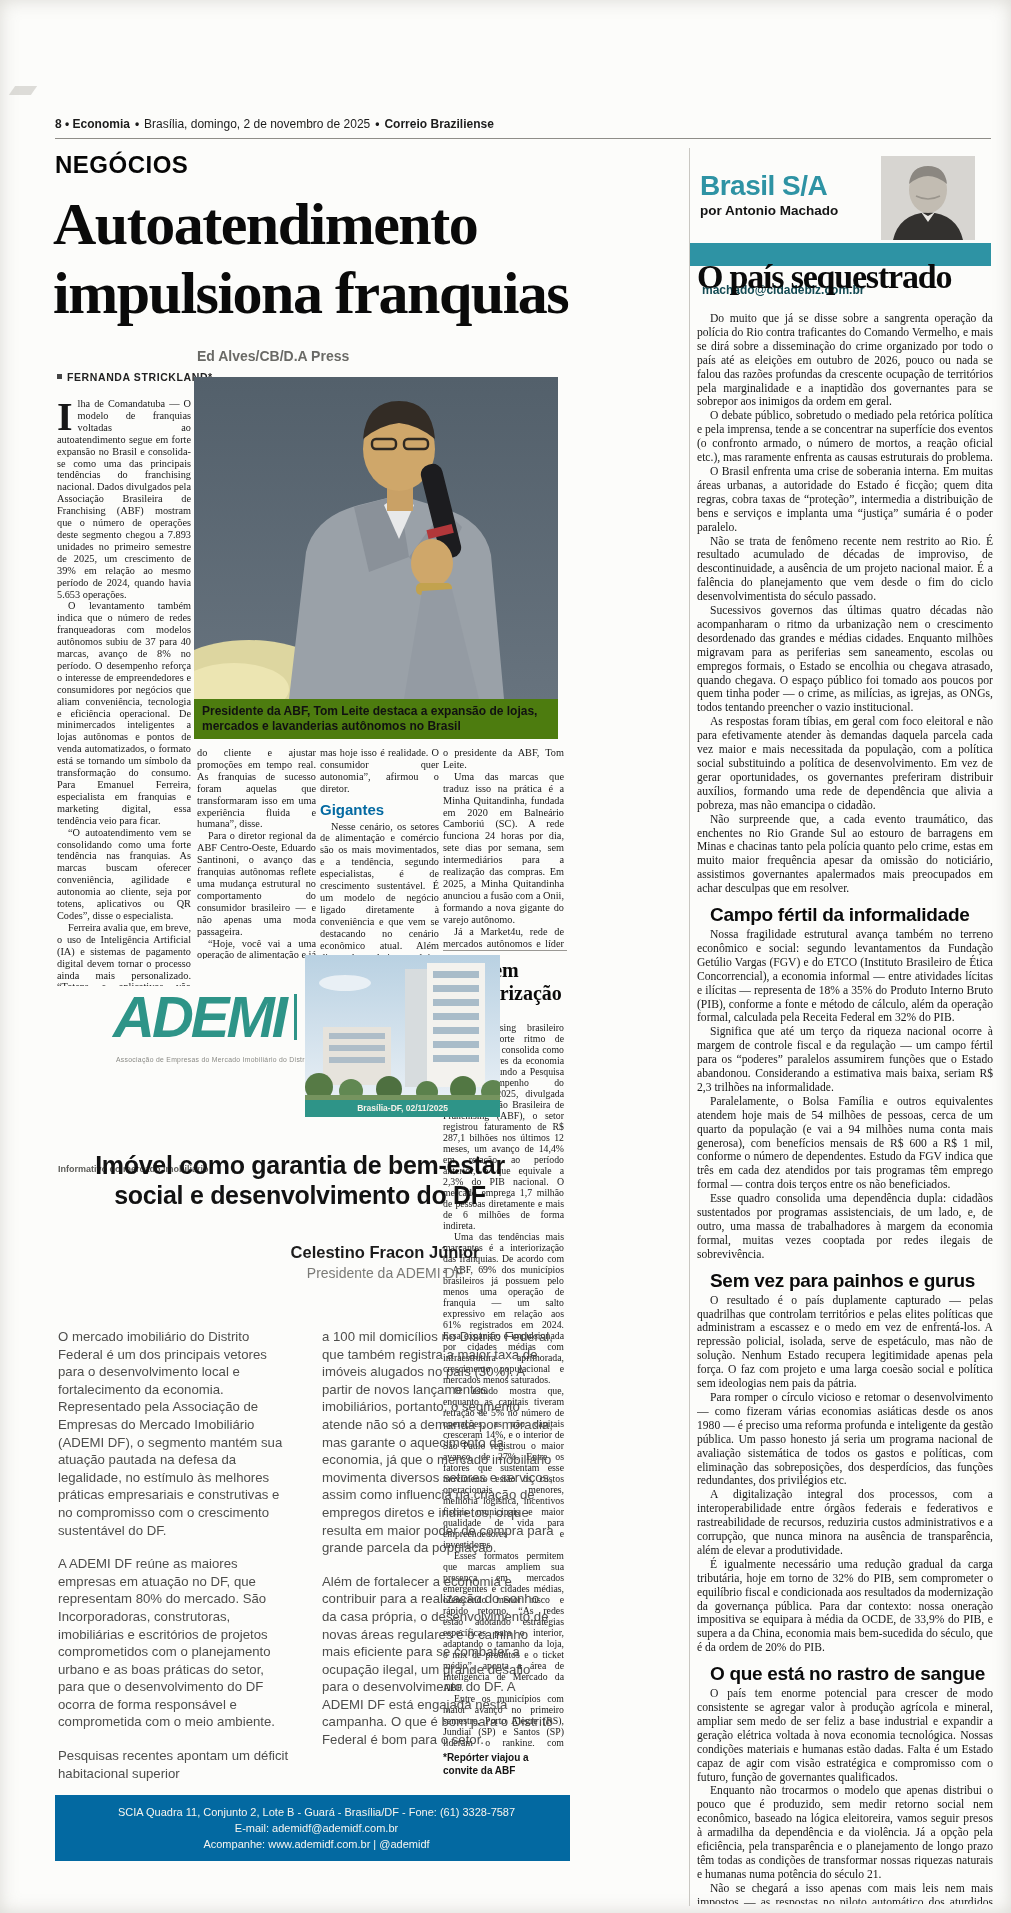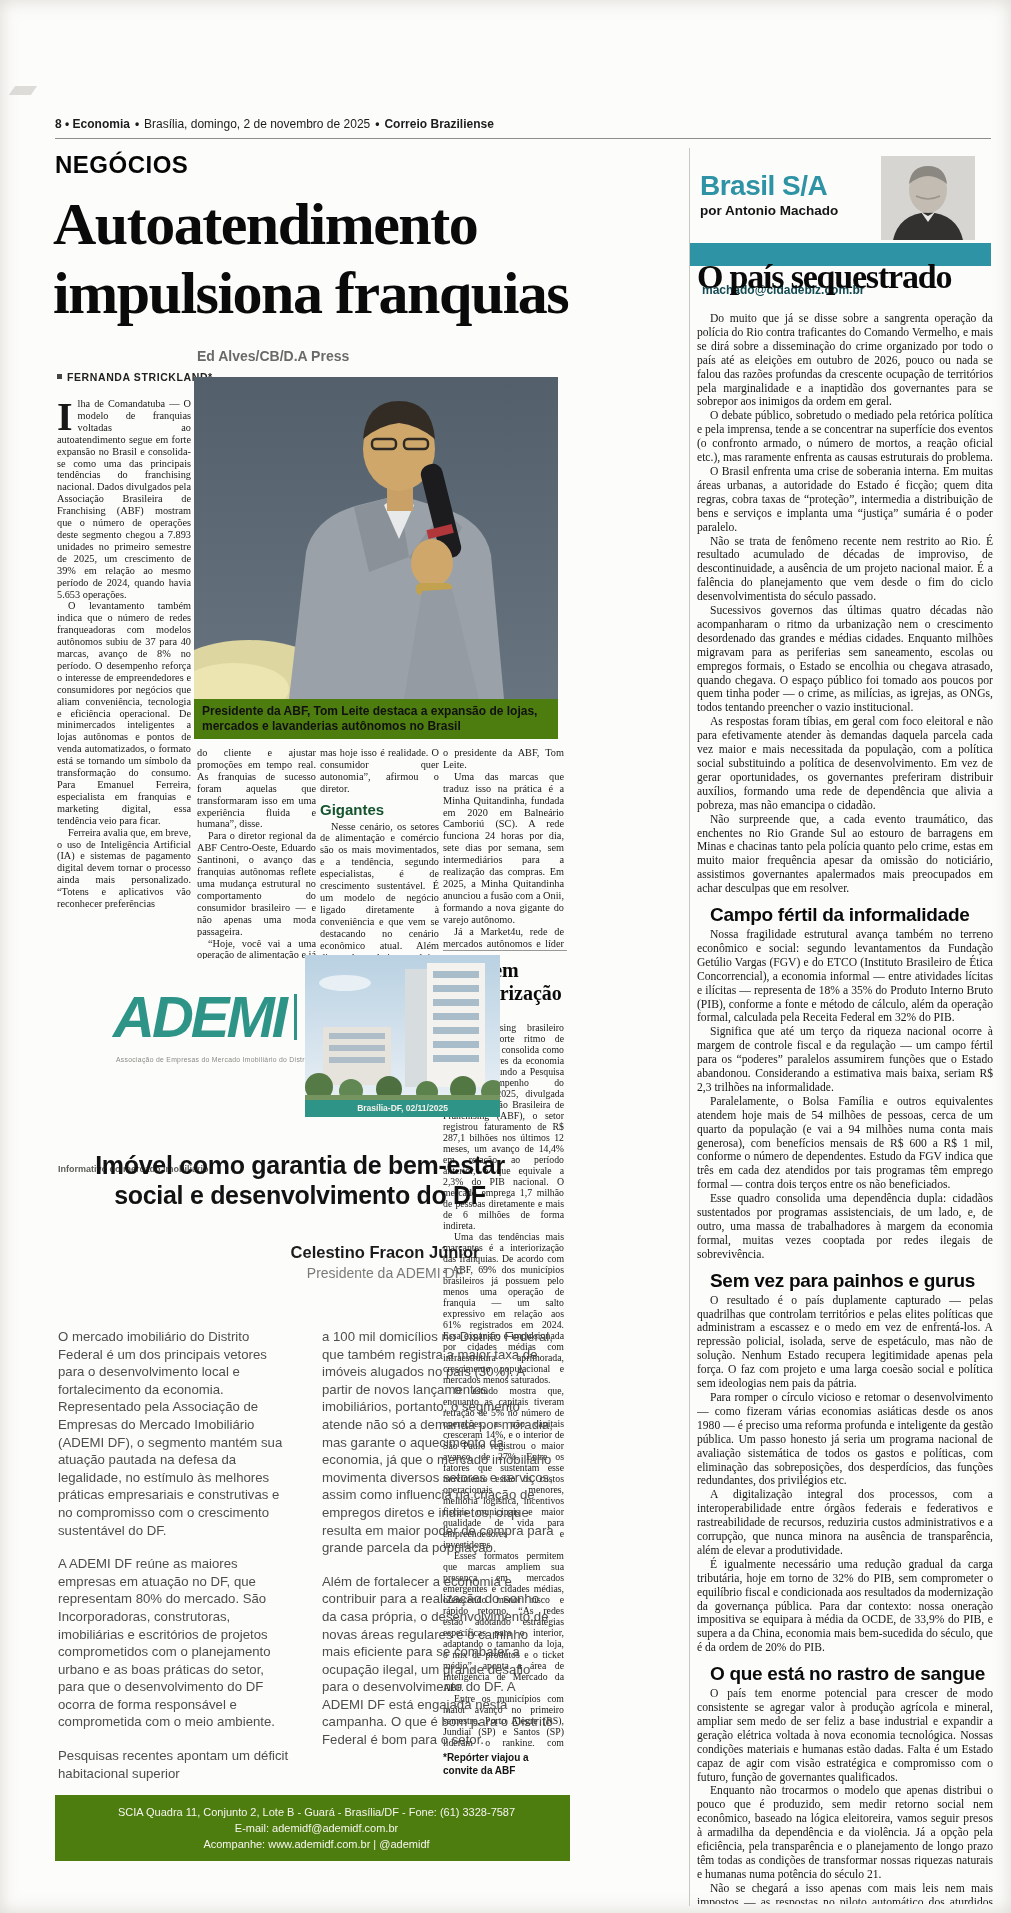--- a/index.html
+++ b/index.html
@@ -33,21 +33,21 @@
   .col1{left:57px;top:398px;width:134px;height:588px;}
   .colA{left:197px;top:747px;width:119px;height:212px;}
   .colB{left:320px;top:747px;width:119px;height:216px;}
   .colC{left:443px;top:747px;width:121px;height:201px;}
   .colC2{left:443px;top:1022px;width:121px;height:724px;font-size:9.8px;line-height:11px;}
   .para{text-indent:11px;text-align:justify;margin:0;}
   .para.lead{text-indent:0;}
   .para.lead::first-letter{float:left;font-size:40px;line-height:31px;padding:3px 5px 0 0;font-weight:bold;}
   .para.cont{text-indent:0;}
   .subhead{font-family:"Liberation Sans",sans-serif;font-weight:800;font-size:15px;
-           margin:9px 0 5px;text-indent:0;text-align:left;color:#14532d;}
+           margin:9px 0 5px;text-indent:0;text-align:left;color:#0369a1;}
   .interiorhead{left:443px;top:950px;width:124px;border-top:1px solid #9a9894;padding-top:8px;
                 font-weight:bold;font-size:20px;line-height:23px;color:#0a0a0a;margin:0;}
   .footnote{left:443px;top:1752px;width:122px;font-family:"Liberation Sans",sans-serif;
             font-weight:bold;font-size:10px;line-height:12.5px;color:#141414;}
 
   
   .vrule{left:689px;top:148px;width:1px;height:1758px;background:#c9c7c2;}
   .bstitle{left:700px;top:170px;font-family:"Liberation Sans",sans-serif;font-weight:800;
            font-size:28px;letter-spacing:-.5px;color:#2e93a4;margin:0;}
   .bsauthor{left:700px;top:203px;font-family:"Liberation Sans",sans-serif;font-weight:bold;
@@ -81,21 +81,21 @@
   .adheadline{left:85px;top:1150px;width:430px;text-align:center;font-family:"Liberation Sans",sans-serif;
               font-weight:800;font-size:25px;line-height:30px;letter-spacing:-.3px;color:#121212;margin:0;}
   .adbyline{left:265px;top:1243px;width:240px;text-align:center;font-family:"Liberation Sans",sans-serif;}
   .adbyline .nm{font-weight:800;font-size:16.5px;color:#1c1c1c;}
   .adbyline .rl{font-size:14px;color:#7b7b77;margin-top:3px;}
   .adcol{font-family:"Liberation Sans",sans-serif;font-size:13.2px;line-height:17.6px;
          color:#4e4e4c;overflow:hidden;}
   .adcol1{left:58px;top:1328px;width:233px;height:462px;}
   .adcol2{left:322px;top:1328px;width:233px;height:462px;}
   .ad-para{margin:0 0 16px;}
-  .adfooter{left:55px;top:1795px;width:515px;height:66px;background:#4d7c0f;box-sizing:border-box;
+  .adfooter{left:55px;top:1795px;width:515px;height:66px;background:#0369a1;box-sizing:border-box;
             padding-top:9px;padding-left:8px;}
   .adf-line{text-align:center;color:#f7f5ef;font-family:"Liberation Sans",sans-serif;
             font-size:11px;line-height:16px;}
 </style>
 </head>
 <body>
 
 <div class="page">
 
   <div class="abs scanmark"></div>
@@ -137,20 +137,21 @@
       <rect x="222" y="206" width="36" height="12" rx="5" fill="#c2a24e"></rect>
       <path d="M228 214 L210 322 L285 322 L258 212 Z" fill="#949ba3"></path>
     </svg>
   </div>
 
   <div class="abs caption">Presidente da ABF, Tom Leite destaca a expansão de lojas, mercados e lavanderias autônomos no Brasil</div>
 
   <div class="abs ncol col1">
       <p class="para lead">Ilha de Comandatuba — O modelo de franquias voltadas ao autoatendimento segue em forte expansão no Brasil e consolida-se como uma das principais tendências do franchising nacional. Dados divulgados pela Associação Brasileira de Franchising (ABF) mostram que o número de operações deste segmento chegou a 7.893 unidades no primeiro semestre de 2025, um crescimento de 39% em relação ao mesmo período de 2024, quando havia 5.653 operações.</p>
       <p class="para">O levantamento também indica que o número de redes franqueadoras com modelos autônomos subiu de 37 para 40 marcas, avanço de 8% no período. O desempenho reforça o interesse de empreendedores e consumidores por negócios que aliam conveniência, tecnologia e eficiência operacional. De minimercados inteligentes a lojas autônomas e pontos de venda automatizados, o formato está se tornando um símbolo da transformação do consumo. Para Emanuel Ferreira, especialista em franquias e marketing digital, essa tendência veio para ficar.</p>
+      <p class="para">“O autoatendimento vem se consolidando como uma forte tendência nas franquias. As marcas buscam oferecer conveniência, agilidade e autonomia ao cliente, seja por totens, aplicativos ou QR Codes”, disse o especialista.</p>
       <p class="para">Ferreira avalia que, em breve, o uso de Inteligência Artificial (IA) e sistemas de pagamento digital devem tornar o processo ainda mais personalizado. “Totens e aplicativos vão reconhecer preferências</p>
     </div>
   <div class="abs ncol colA">
       <p class="para cont">do cliente e ajustar promoções em tempo real. As franquias de sucesso foram aquelas que transformaram isso em uma experiência fluida e humana”, disse.</p>
       <p class="para">Para o diretor regional da ABF Centro-Oeste, Eduardo Santinoni, o avanço das franquias autônomas reflete uma mudança estrutural no comportamento do consumidor brasileiro — e não apenas uma moda passageira.</p>
       <p class="para">“Hoje, você vai a uma operação de alimentação e já não vê o caixa, mas um totem. Há 10 anos, seria impensável um mercadinho sem atendente em um condomínio,</p>
     </div>
   <div class="abs ncol colB">
       <p class="para cont">mas hoje isso é realidade. O consumidor quer autonomia”, afirmou o diretor.</p>
       <p class="para subhead">Gigantes</p>

